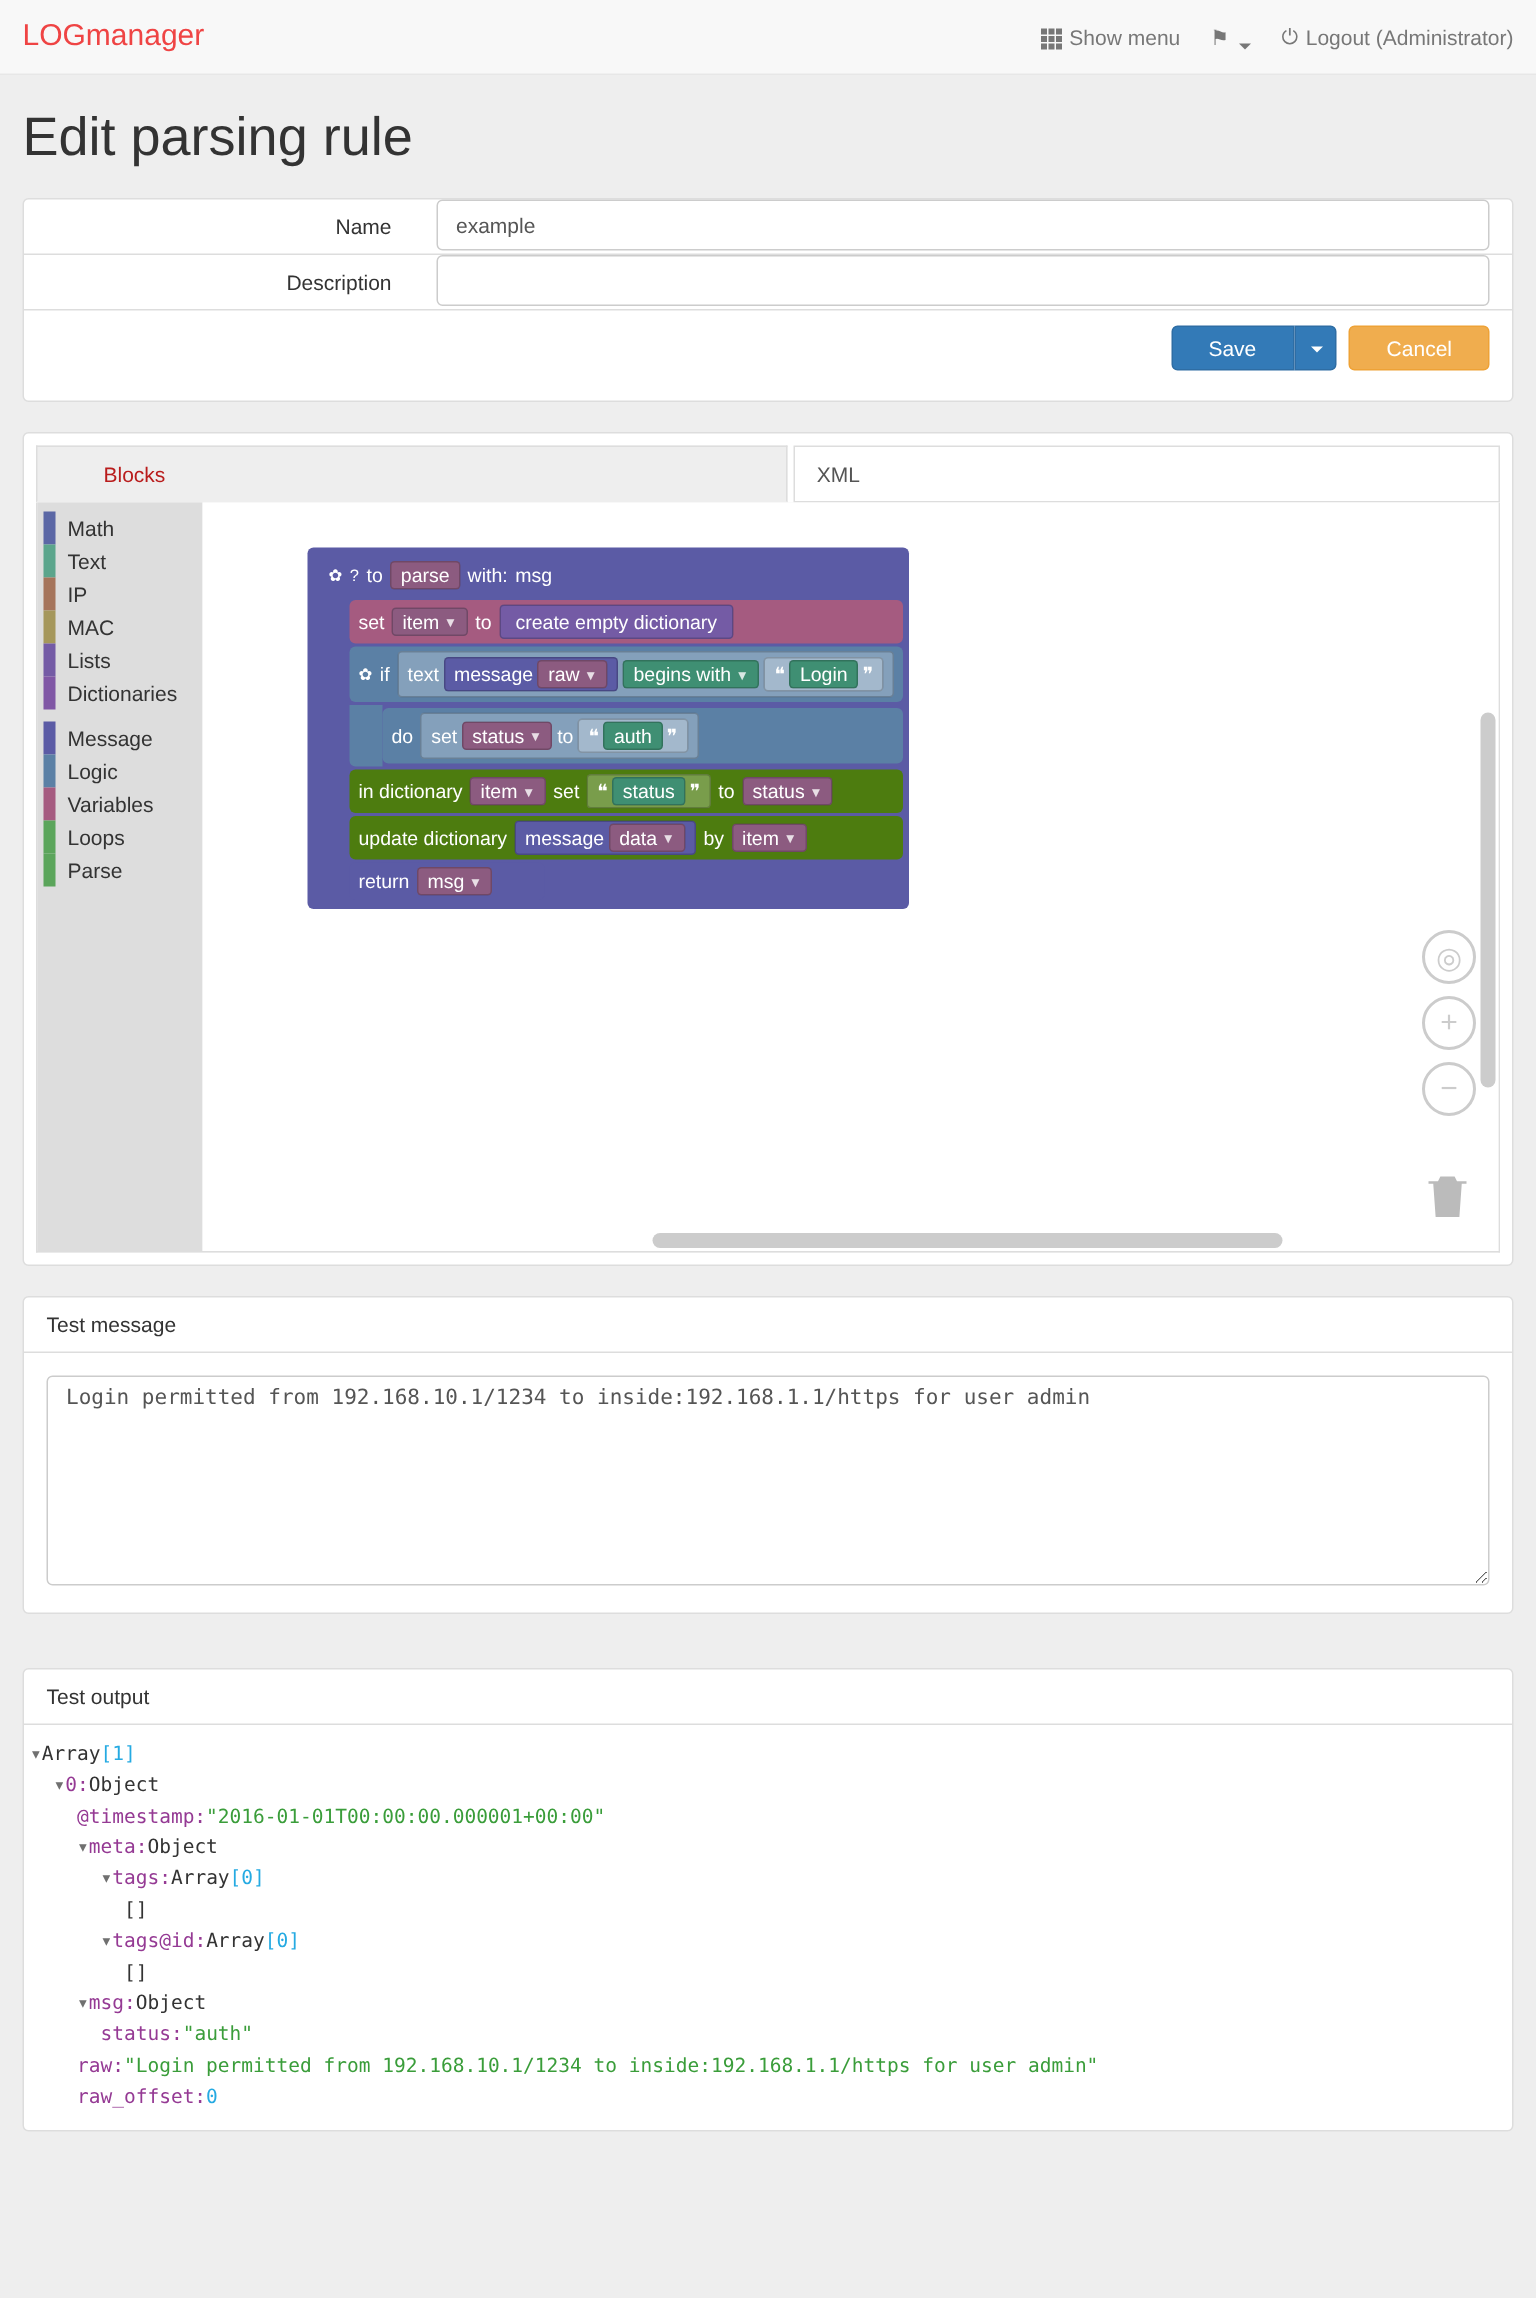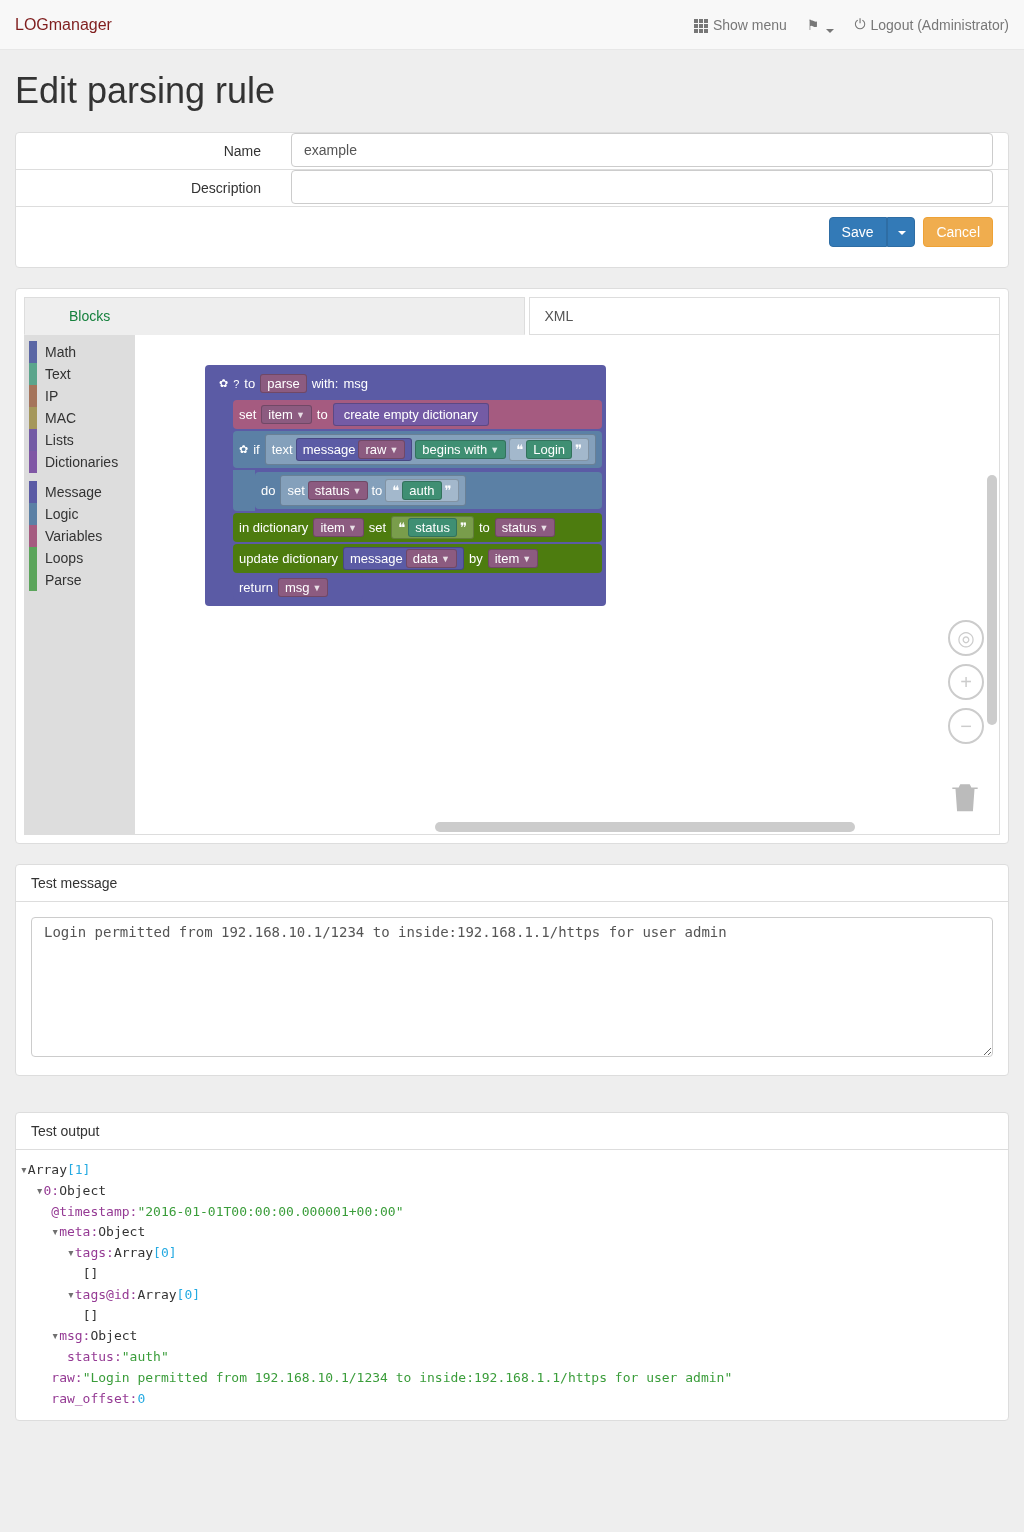--- a/index.html
+++ b/index.html
@@ -1,40 +1,40 @@
 <!DOCTYPE html>
 <html><head>
 <meta charset="utf-8">
 <style>
 * { box-sizing: border-box; margin: 0; padding: 0; }
 body { font-family: "Helvetica Neue", Helvetica, Arial, sans-serif; font-size: 14px; color: #333; background: #eee; }
 .navbar { background: #f8f8f8; border-bottom: 1px solid #e7e7e7; height: 50px; display: flex; align-items: center; justify-content: space-between; padding: 0 15px; }
-.brand { font-size: 16px; color: #7f1d1d; }
+.brand { font-size: 20px; color: #ef4444; }
 .nav-right { display: flex; align-items: center; gap: 20px; }
 .nav-item { color: #777; cursor: pointer; display: flex; align-items: flex-end; gap: 5px; font-size: 14px; }
 .content { padding: 0 15px; }
 h1 { font-size: 36px; font-weight: 500; color: #333; margin: 20px 0; }
 .form-panel { background: #fff; border: 1px solid #ddd; border-radius: 4px; margin-bottom: 20px; }
 .form-row { display: flex; border-bottom: 1px solid #ddd; }
 .form-row:last-of-type { border-bottom: none; }
 .form-label { width: 260px; padding: 10px 15px; color: #333; text-align: right; }
 .form-input-cell { flex: 1; padding: 0 15px; }
 .form-control { width: 100%; height: 34px; padding: 6px 12px; font-size: 14px; border: 1px solid #ccc; border-radius: 4px; color: #555; }
 .form-actions { padding: 10px 15px 20px; text-align: right; }
-.btn { display: inline-block; padding: 6px 12px; font-size: 14px; border-radius: 4px; border: 1px solid transparent; cursor: pointer; color: #fff; }
+.btn { display: inline-block; padding: 6px 24px; font-size: 14px; border-radius: 4px; border: 1px solid transparent; cursor: pointer; color: #fff; }
 .btn-primary { background: #337ab7; border-color: #2e6da4; }
 .btn-group { display: inline-flex; }
 .btn-group .btn:first-child { border-top-right-radius: 0; border-bottom-right-radius: 0; }
 .btn-group .btn:last-child { border-top-left-radius: 0; border-bottom-left-radius: 0; border-left: 1px solid #2e6da4; padding: 6px 8px; }
 .btn-warning { background: #f0ad4e; border-color: #eea236; margin-left: 5px; }
 .caret { display: inline-block; width: 0; height: 0; margin-left: 2px; border-top: 4px solid; border-right: 4px solid transparent; border-left: 4px solid transparent; vertical-align: middle; }
 .editor-panel { background: #fff; border: 1px solid #ddd; border-radius: 4px; padding: 8px; margin-bottom: 20px; }
 .tabs { display: flex; }
 .tab { flex: 1; padding: 10px 15px; border: 1px solid #ddd; background: #fff; cursor: pointer; text-align: left; color: #555; }
-.tab.active { background: #eee; border-bottom-color: #eee; font-weight: 500; color:#15803d;padding-left:44px; }
+.tab.active { background: #eee; border-bottom-color: #eee; font-weight: 500; color:#b91c1c;padding-left:44px; }
 .tab:first-child { margin-right: 4px; }
 .workspace { display: flex; height: 500px; border: 1px solid #ddd; border-top: none; background: #eee; }
 .toolbox { width: 110px; background: #ddd; padding-top: 6px; }
 .tool-cat { display: flex; align-items: center; height: 22px; padding-left: 4px; cursor: pointer; font-size: 14px; color: #333; }
 .tool-bar { width: 8px; height: 22px; margin-right: 8px; }
 .tool-sep { height: 8px; }
 .canvas { flex: 1; background: #fff; position: relative; overflow: hidden; }
 .canvas-scroll-h { position: absolute; bottom: 2px; left: 300px; width: 420px; height: 10px; background: #ccc; border-radius: 5px; }
 .canvas-scroll-v { position: absolute; right: 2px; top: 140px; width: 10px; height: 250px; background: #ccc; border-radius: 5px; }
 .canvas-controls { position: absolute; right: 15px; bottom: 90px; display: flex; flex-direction: column; gap: 8px; }

